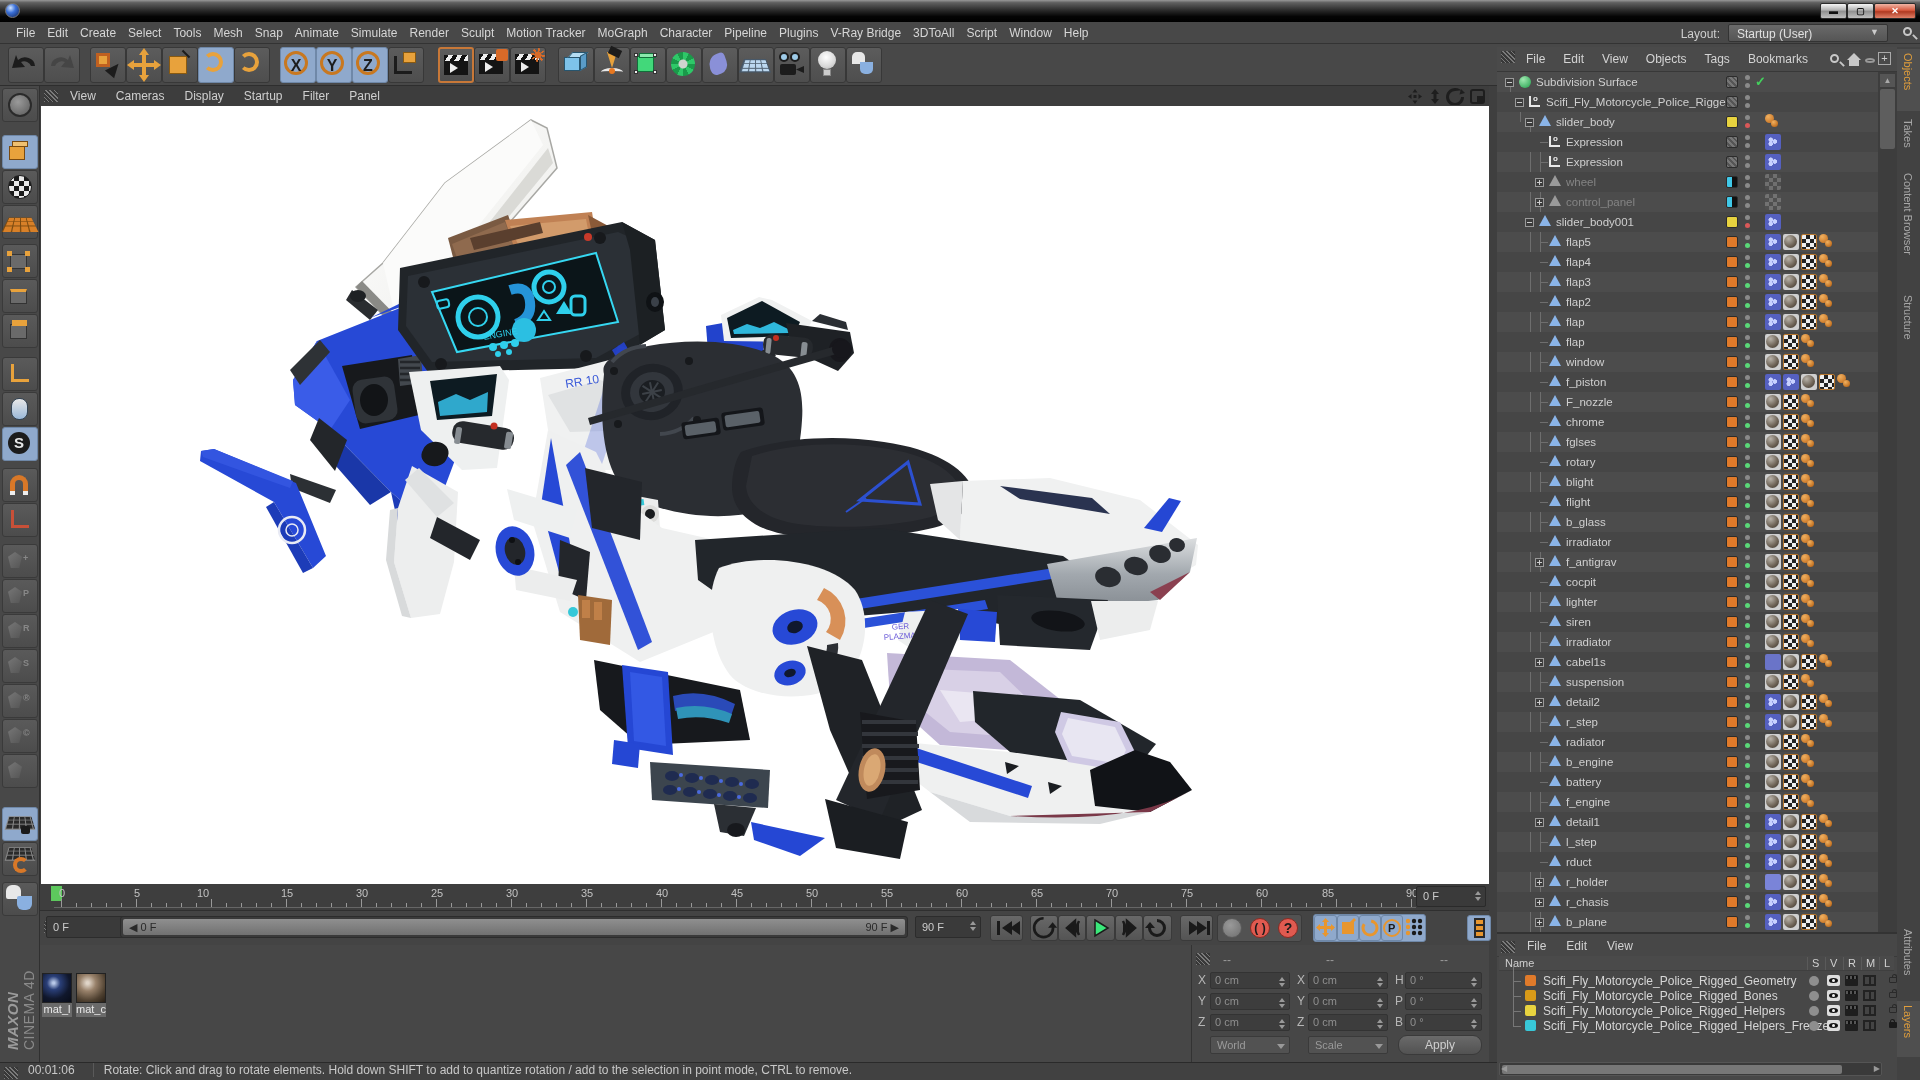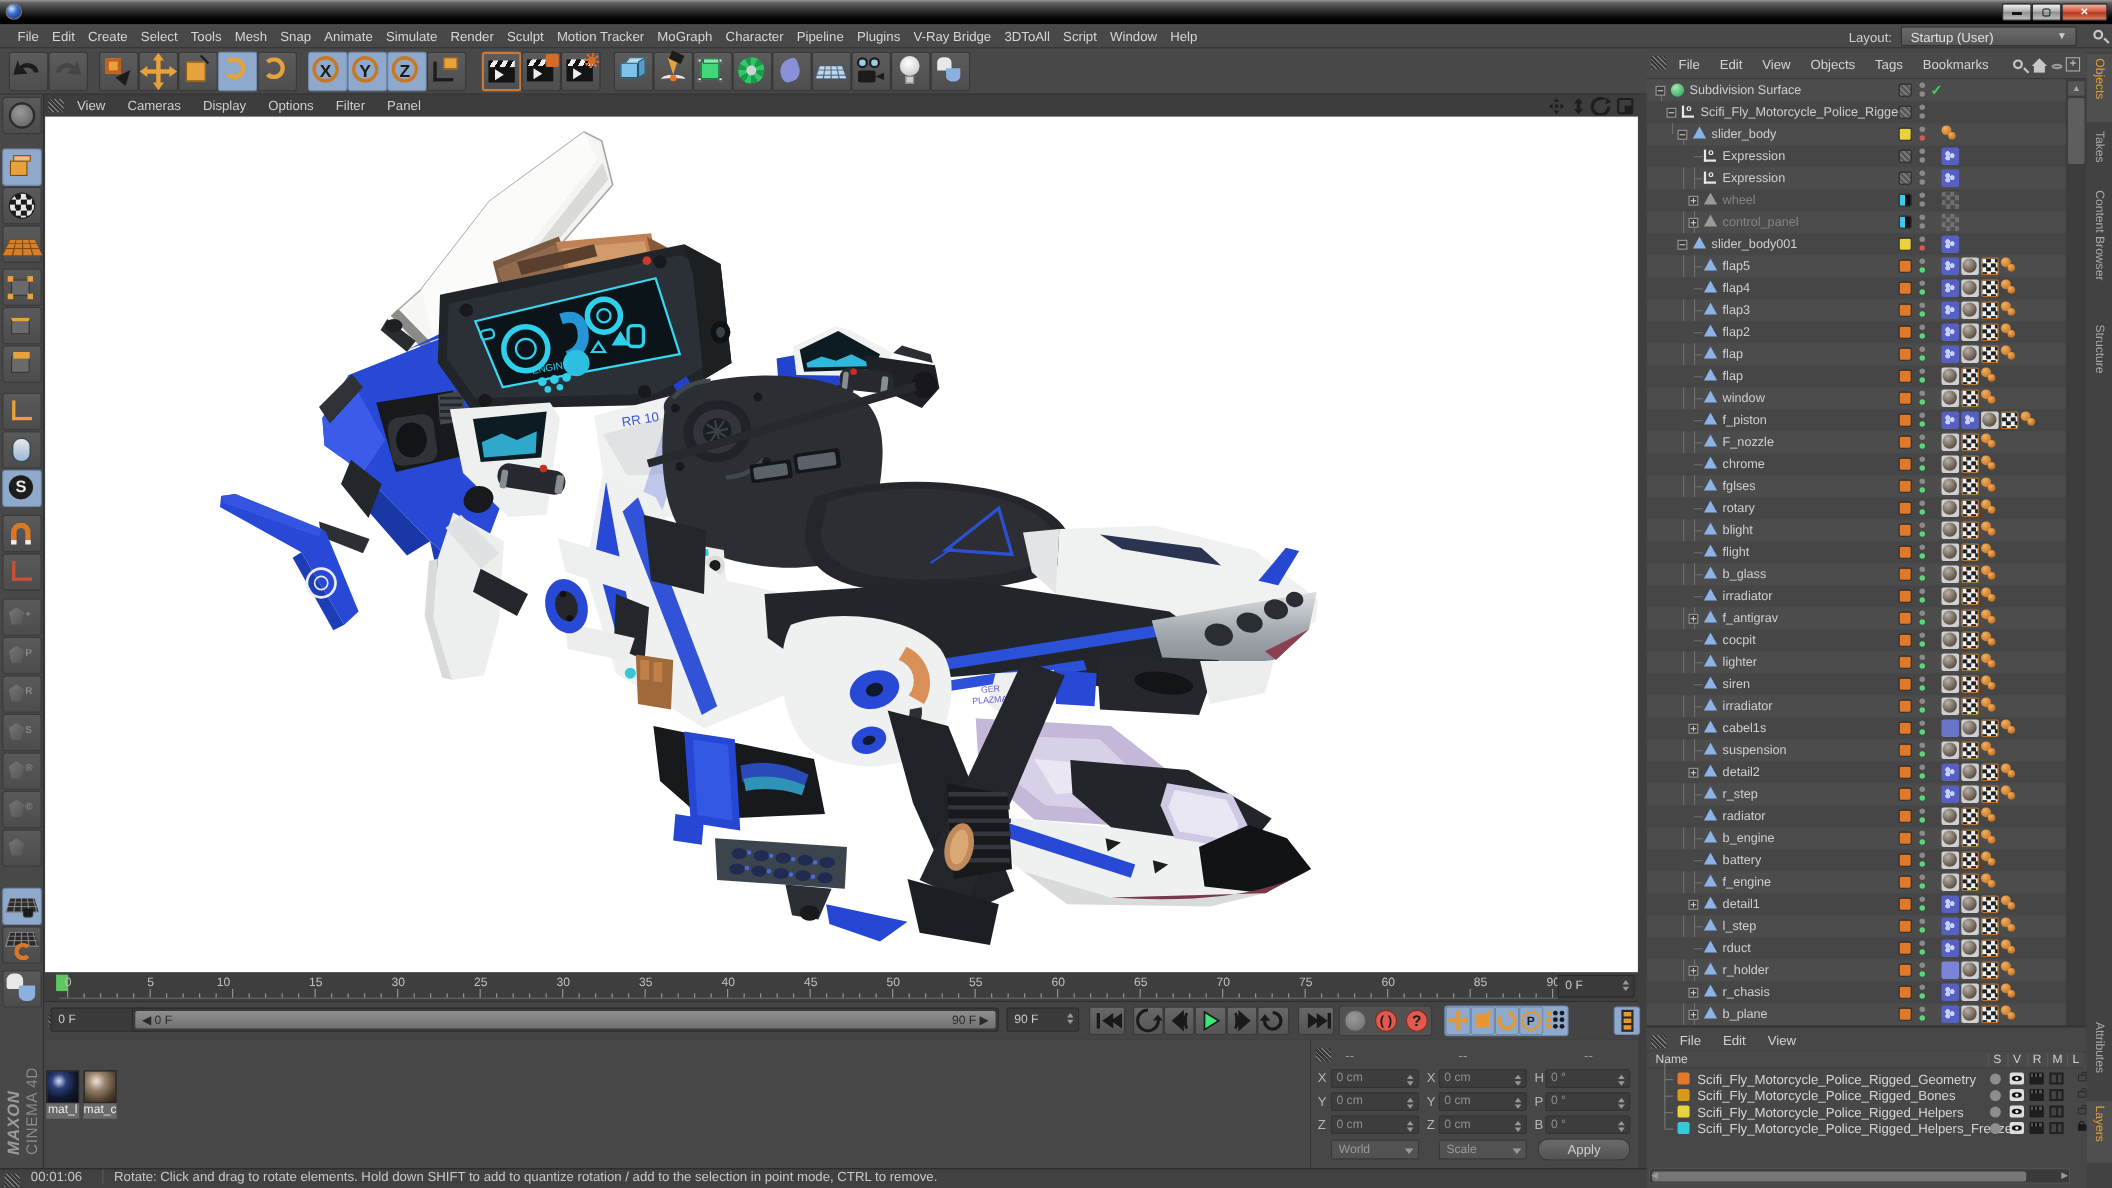--- a/index.html
+++ b/index.html
@@ -262,21 +262,21 @@
       <div style="position:absolute;left:4px;top:2px;width:26px;height:16px;background:#2a2a2a;background-image:linear-gradient(#888 1px,transparent 1px),linear-gradient(90deg,#888 1px,transparent 1px);background-size:6px 5px;transform:perspective(30px) rotateX(35deg);"></div>
       <div style="position:absolute;left:10px;top:14px;width:16px;height:16px;border:4px solid #d87828;border-radius:50%;border-right-color:transparent;"></div>
     </div>
     <div class="lbtn" style="top:796px">
       <div style="position:absolute;left:3px;top:2px;width:15px;height:14px;background:#e8e8e8;border-radius:6px 6px 0 2px;"></div>
       <div style="position:absolute;left:14px;top:13px;width:15px;height:14px;background:#8ab0e0;border-radius:2px 0 6px 6px;"></div>
     </div>
     <div style="position:absolute;left:4px;top:964px;transform:rotate(-90deg);transform-origin:0 0;color:#9b9b9b;font-weight:bold;font-style:italic;font-size:15px;letter-spacing:0.5px;white-space:nowrap;">MAXON</div>
     <div style="position:absolute;left:21px;top:964px;transform:rotate(-90deg);transform-origin:0 0;color:#8a8a8a;font-size:14px;letter-spacing:0.5px;white-space:nowrap;">CINEMA 4D</div>
   </div>
-<div class="abs" id="vpmenu"><span class="handle"></span><span class="mi">View</span><span class="mi">Cameras</span><span class="mi">Display</span><span class="mi">Options</span><span class="mi">Filter</span><span class="mi">Panel</span><svg style="position:absolute;right:4px;top:2px;" width="78" height="17" viewBox="0 0 78 17">
+<div class="abs" id="vpmenu"><span class="handle"></span><span class="mi">View</span><span class="mi">Cameras</span><span class="mi">Display</span><span class="mi">Startup</span><span class="mi">Filter</span><span class="mi">Panel</span><svg style="position:absolute;right:4px;top:2px;" width="78" height="17" viewBox="0 0 78 17">
       <g fill="#1e1e1e">
         <path d="M8,1 l2.5,3.5 h-5 Z M8,16 l2.5,-3.5 h-5 Z M1,8.5 l3.5,-2.5 v5 Z M15,8.5 l-3.5,-2.5 v5 Z M6.5,7 h3 v3 h-3 Z"></path>
         <path d="M28,1 l4,5 h-2.5 v5 h2.5 l-4,5 l-4,-5 h2.5 v-5 h-2.5 Z"></path>
         <path d="M48,3 a6,6 0 1 0 6,6 l3,0 a9,9 0 1 1 -3,-6.7 Z M54,1 l4,4 l-5.5,1.5 Z"></path>
         <rect x="64" y="2" width="13" height="13" rx="2" fill="none" stroke="#1e1e1e" stroke-width="2"></rect>
         <rect x="70" y="8" width="7" height="7" fill="#1e1e1e"></rect>
       </g>
     </svg></div>
 <div class="abs" id="canvas"><svg width="1448" height="778" viewBox="41 106 1448 778">
       <defs>
@@ -547,21 +547,21 @@
     <div style="position:absolute;left:532px;top:3px;width:30px;text-align:center;color:#c2c2c2;font-size:11px;">35</div>
     <div style="position:absolute;left:607px;top:3px;width:30px;text-align:center;color:#c2c2c2;font-size:11px;">40</div>
     <div style="position:absolute;left:682px;top:3px;width:30px;text-align:center;color:#c2c2c2;font-size:11px;">45</div>
     <div style="position:absolute;left:757px;top:3px;width:30px;text-align:center;color:#c2c2c2;font-size:11px;">50</div>
     <div style="position:absolute;left:832px;top:3px;width:30px;text-align:center;color:#c2c2c2;font-size:11px;">55</div>
     <div style="position:absolute;left:907px;top:3px;width:30px;text-align:center;color:#c2c2c2;font-size:11px;">60</div>
     <div style="position:absolute;left:982px;top:3px;width:30px;text-align:center;color:#c2c2c2;font-size:11px;">65</div>
     <div style="position:absolute;left:1057px;top:3px;width:30px;text-align:center;color:#c2c2c2;font-size:11px;">70</div>
     <div style="position:absolute;left:1132px;top:3px;width:30px;text-align:center;color:#c2c2c2;font-size:11px;">75</div>
     <div style="position:absolute;left:1207px;top:3px;width:30px;text-align:center;color:#c2c2c2;font-size:11px;">60</div>
-    <div style="position:absolute;left:1282px;top:3px;width:30px;text-align:right;color:#c2c2c2;font-size:11px;">85</div>
+    <div style="position:absolute;left:1282px;top:3px;width:30px;text-align:left;color:#c2c2c2;font-size:11px;">85</div>
     <div style="position:absolute;left:1357px;top:3px;width:30px;text-align:center;color:#c2c2c2;font-size:11px;">90</div>
     <div style="position:absolute;left:21px;top:15px;width:1px;height:8px;background:#999;"></div>
     <div style="position:absolute;left:36px;top:19px;width:1px;height:4px;background:#999;"></div>
     <div style="position:absolute;left:51px;top:19px;width:1px;height:4px;background:#999;"></div>
     <div style="position:absolute;left:66px;top:19px;width:1px;height:4px;background:#999;"></div>
     <div style="position:absolute;left:81px;top:19px;width:1px;height:4px;background:#999;"></div>
     <div style="position:absolute;left:96px;top:15px;width:1px;height:8px;background:#999;"></div>
     <div style="position:absolute;left:111px;top:19px;width:1px;height:4px;background:#999;"></div>
     <div style="position:absolute;left:126px;top:19px;width:1px;height:4px;background:#999;"></div>
     <div style="position:absolute;left:141px;top:19px;width:1px;height:4px;background:#999;"></div>

